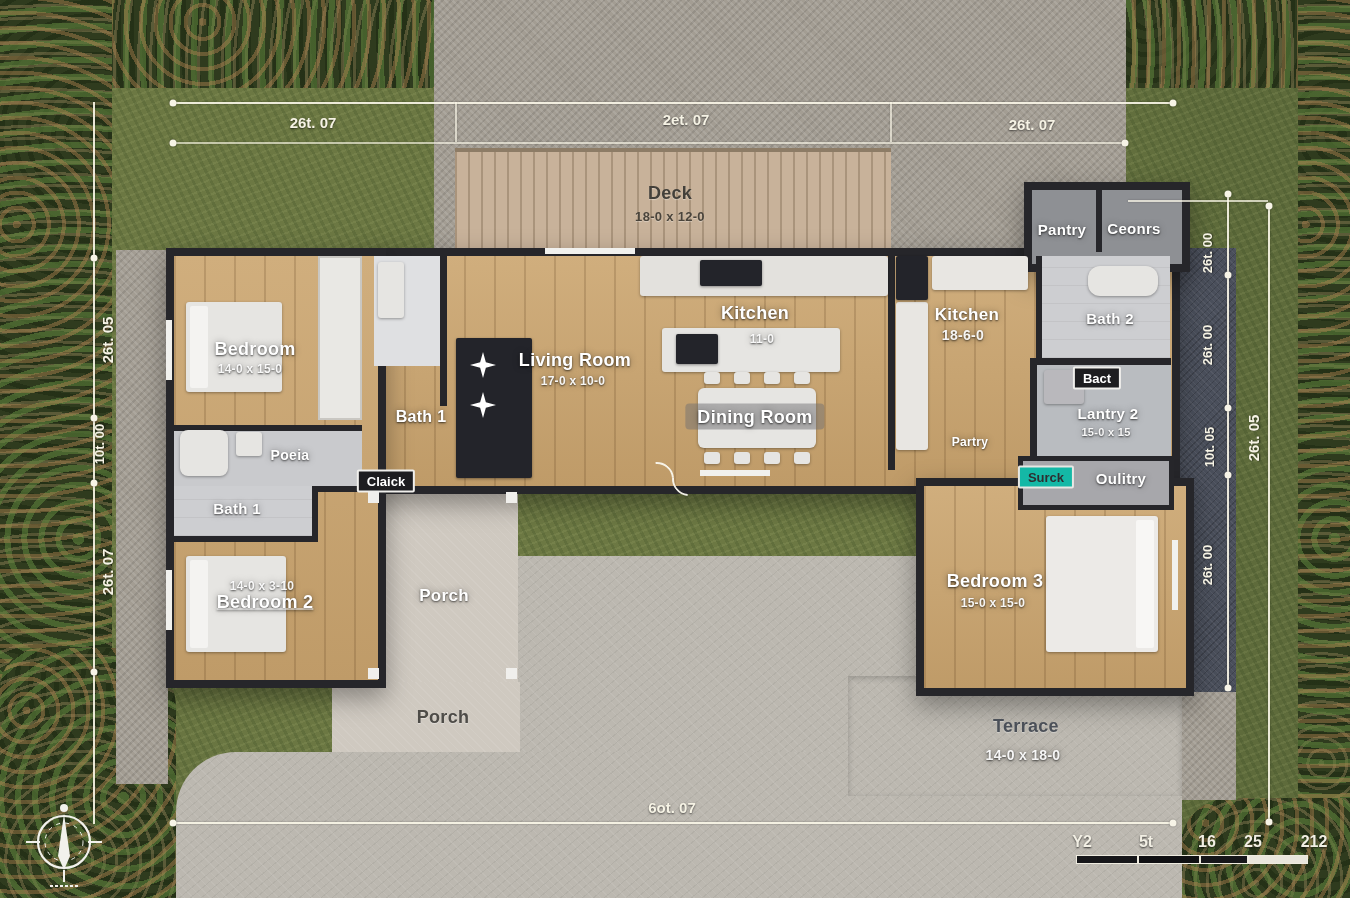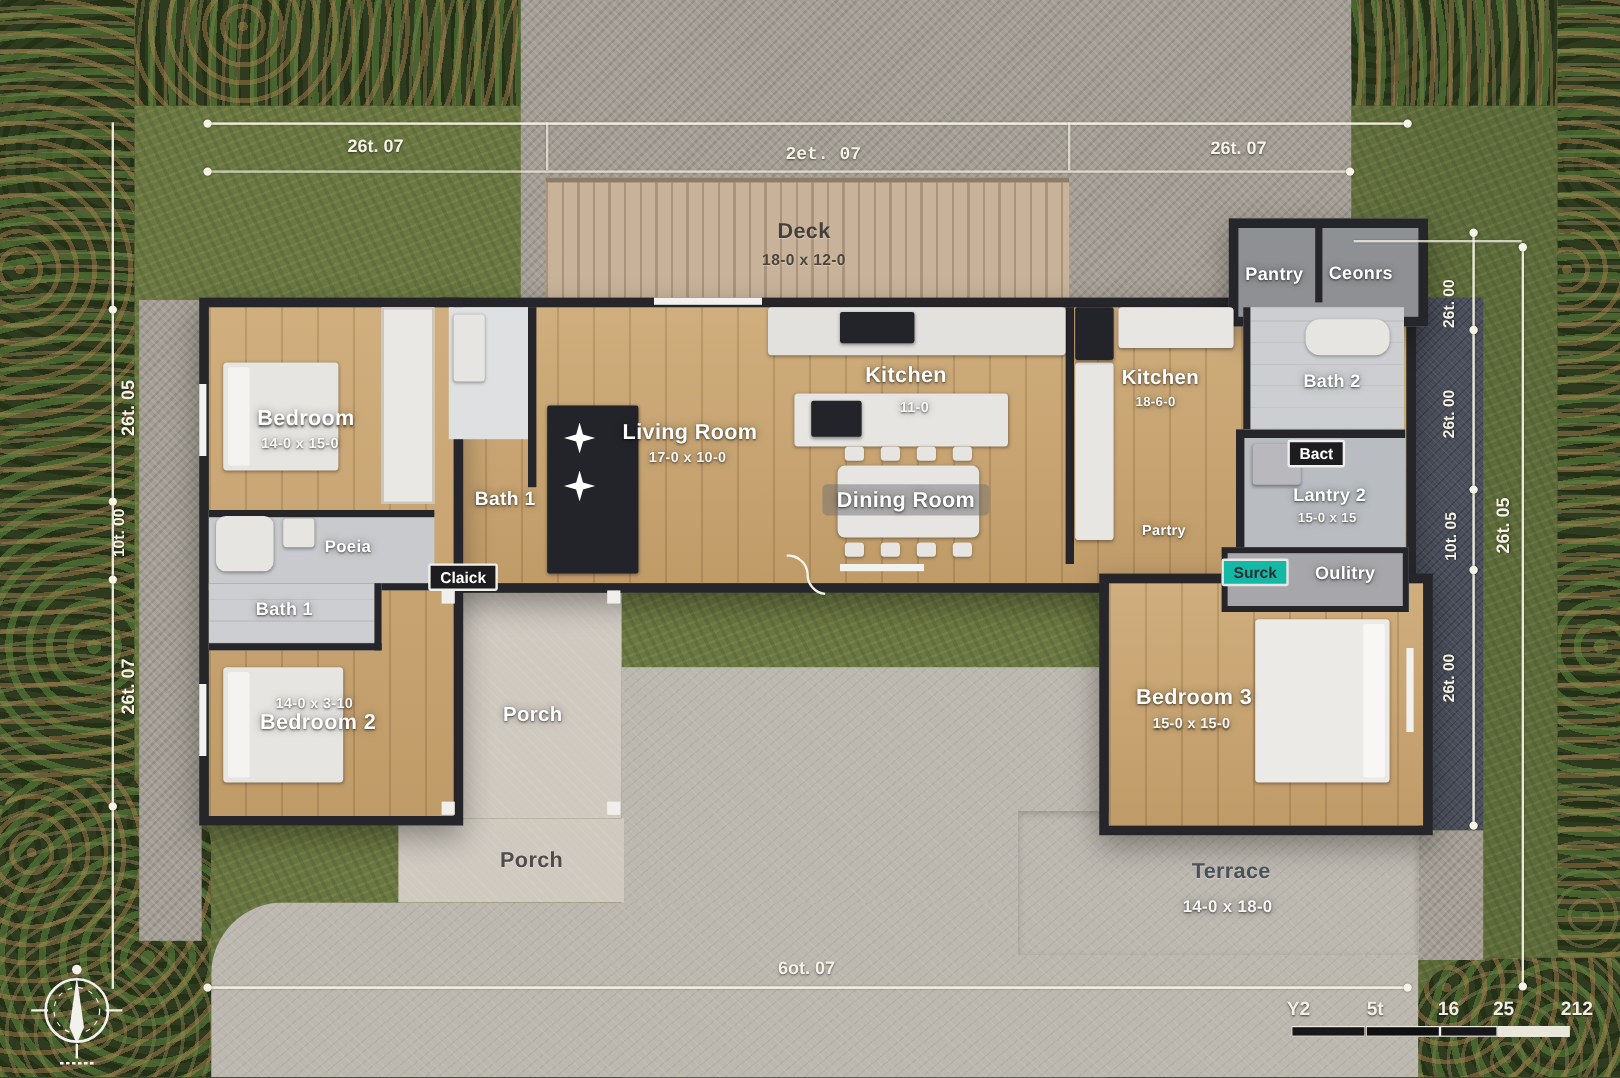--- a/index.html
+++ b/index.html
@@ -187,21 +187,21 @@
   <div class="dot" style="left:1228px;top:194px;"></div>
   <div class="dot" style="left:1228px;top:275px;"></div>
   <div class="dot" style="left:1228px;top:408px;"></div>
   <div class="dot" style="left:1228px;top:475px;"></div>
   <div class="dot" style="left:1228px;top:688px;"></div>
   <div class="dl" style="left:1268px;top:205px;width:2px;height:617px;"></div>
   <div class="dot" style="left:1269px;top:206px;"></div>
   <div class="dot" style="left:1269px;top:822px;"></div>
 
   <div class="dimlbl" style="left:313px;top:122px;">26t. 07</div>
-  <div class="dimlbl" style="left:686px;top:129px;font-family:Liberation Mono, monospace;">2et. 07</div>
+  <div class="dimlbl" style="left:686px;top:119px;">2et. 07</div>
   <div class="dimlbl" style="left:1032px;top:124px;">26t. 07</div>
   <div class="dimlbl" style="left:672px;top:807px;">6ot. 07</div>
   <div class="dimlbl dimlbl-v" style="left:107px;top:340px;">26t. 05</div>
   <div class="dimlbl dimlbl-v" style="left:99px;top:444px;font-size:13px;">10t. 00</div>
   <div class="dimlbl dimlbl-v" style="left:107px;top:572px;">26t. 07</div>
   <div class="dimlbl dimlbl-v" style="left:1207px;top:253px;font-size:13px;">26t. 00</div>
   <div class="dimlbl dimlbl-v" style="left:1207px;top:345px;font-size:13px;">26t. 00</div>
   <div class="dimlbl dimlbl-v" style="left:1209px;top:447px;font-size:13px;">10t. 05</div>
   <div class="dimlbl dimlbl-v" style="left:1207px;top:565px;font-size:13px;">26t. 00</div>
   <div class="dimlbl dimlbl-v" style="left:1253px;top:438px;">26t. 05</div>
@@ -216,39 +216,39 @@
 
   <div class="lbl" style="left:575px;top:360px;">Living Room</div>
   <div class="lbl dims" style="left:573px;top:381px;">17-0 x 10-0</div>
 
   <div class="lbl" style="left:755px;top:313px;">Kitchen</div>
   <div class="lbl dims" style="left:762px;top:339px;">11-0</div>
 
   <div class="lbl" style="left:755px;top:417px;"><span class="pill">Dining Room</span></div>
 
   <div class="lbl" style="left:967px;top:315px;font-size:17px;">Kitchen</div>
-  <div class="lbl dims" style="left:963px;top:335px;font-size:11px;">18-6-0</div>
+  <div class="lbl dims" style="left:963px;top:335px;font-size:14px;">18-6-0</div>
 
   <div class="lbl sm" style="left:1062px;top:229px;">Pantry</div>
   <div class="lbl sm" style="left:1134px;top:228px;">Ceonrs</div>
 
   <div class="lbl sm" style="left:1110px;top:318px;">Bath 2</div>
   <div class="tagbox" style="left:1097px;top:378px;">Bact</div>
   <div class="lbl sm" style="left:1108px;top:413px;">Lantry 2</div>
   <div class="lbl dims" style="left:1106px;top:432px;font-size:11px;">15-0 x 15</div>
 
   <div class="lbl" style="left:970px;top:442px;font-size:12px;">Partry</div>
   <div class="tagbox tagbox-grey" style="left:1046px;top:477px;">Surck</div>
   <div class="lbl sm" style="left:1121px;top:478px;">Oulitry</div>
 
   <div class="lbl" style="left:290px;top:455px;font-size:14px;">Poeia</div>
   <div class="lbl sm" style="left:237px;top:508px;">Bath 1</div>
   <div class="tagbox" style="left:386px;top:481px;">Claick</div>
 
-  <div class="lbl" style="left:265px;top:602px;">Bedroom 2</div>
+  <div class="lbl" style="left:265px;top:602px;text-decoration:underline;">Bedroom 2</div>
   <div class="lbl dims" style="left:262px;top:586px;">14-0 x 3-10</div>
 
   <div class="lbl" style="left:444px;top:596px;font-size:17px;">Porch</div>
   <div class="lbl" style="left:443px;top:717px;font-size:18px;color:#4e4c48;text-shadow:0 1px 1px rgba(255,255,255,.4);">Porch</div>
 
   <div class="lbl" style="left:995px;top:581px;">Bedroom 3</div>
   <div class="lbl dims" style="left:993px;top:603px;">15-0 x 15-0</div>
 
   <div class="lbl" style="left:1026px;top:726px;color:#4b5058;text-shadow:0 1px 1px rgba(255,255,255,.35);">Terrace</div>
   <div class="lbl dims" style="left:1023px;top:755px;font-size:14px;">14-0 x 18-0</div>

